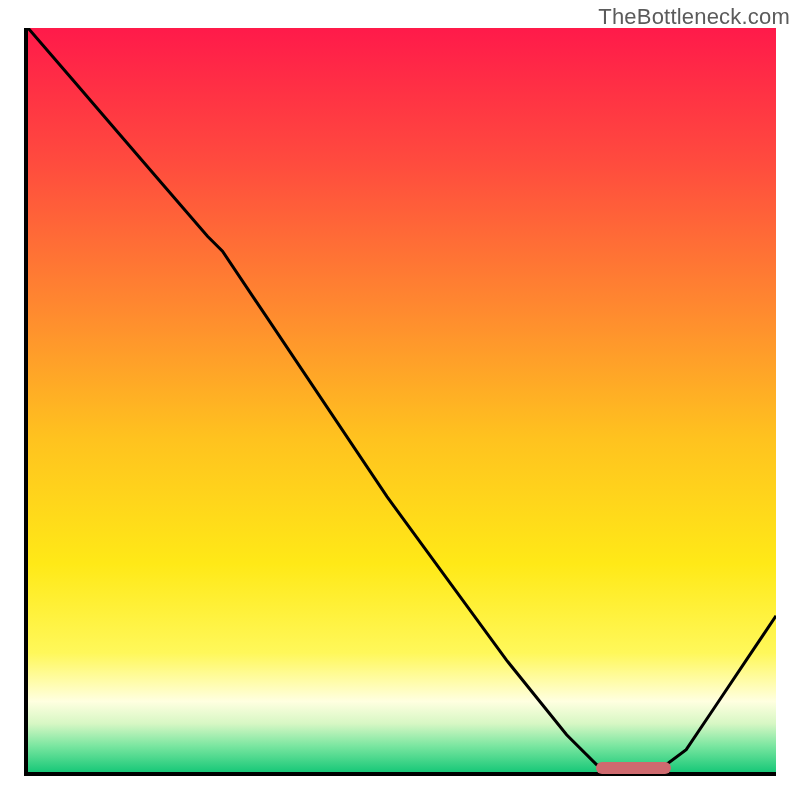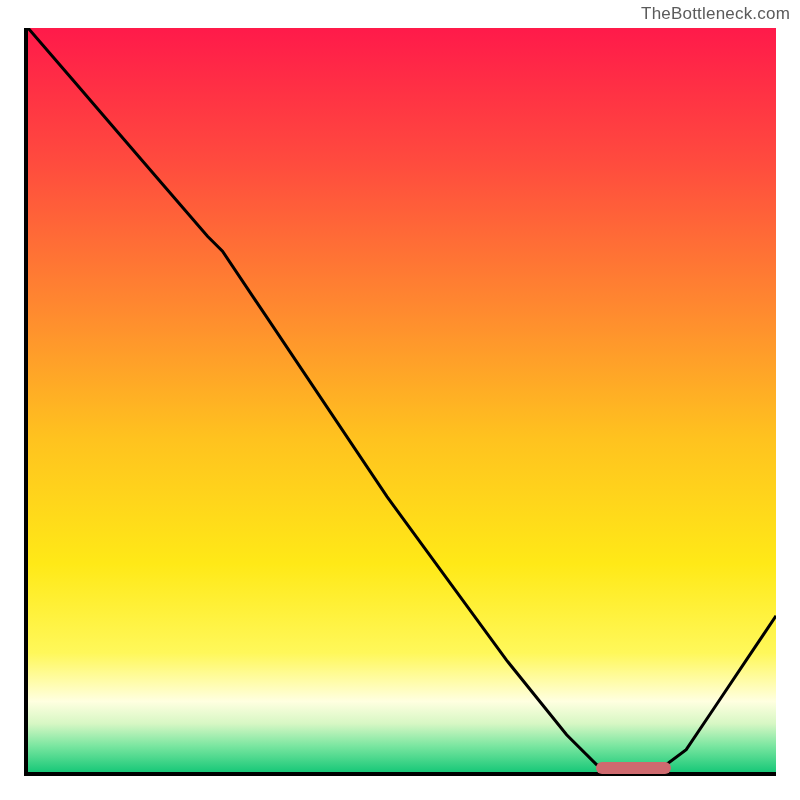--- a/index.html
+++ b/index.html
@@ -12,21 +12,21 @@
   }
   .container {
     position: relative;
     width: 800px;
     height: 800px;
   }
   .watermark {
     position: absolute;
     top: 4px;
     right: 10px;
-    font-size: 17px;
+    font-size: 22px;
     color: #5b5b5b;
     font-weight: 500;
     letter-spacing: 0.2px;
   }
   .plot-frame {
     position: absolute;
     left: 24px;
     top: 28px;
     width: 752px;
     height: 748px;

